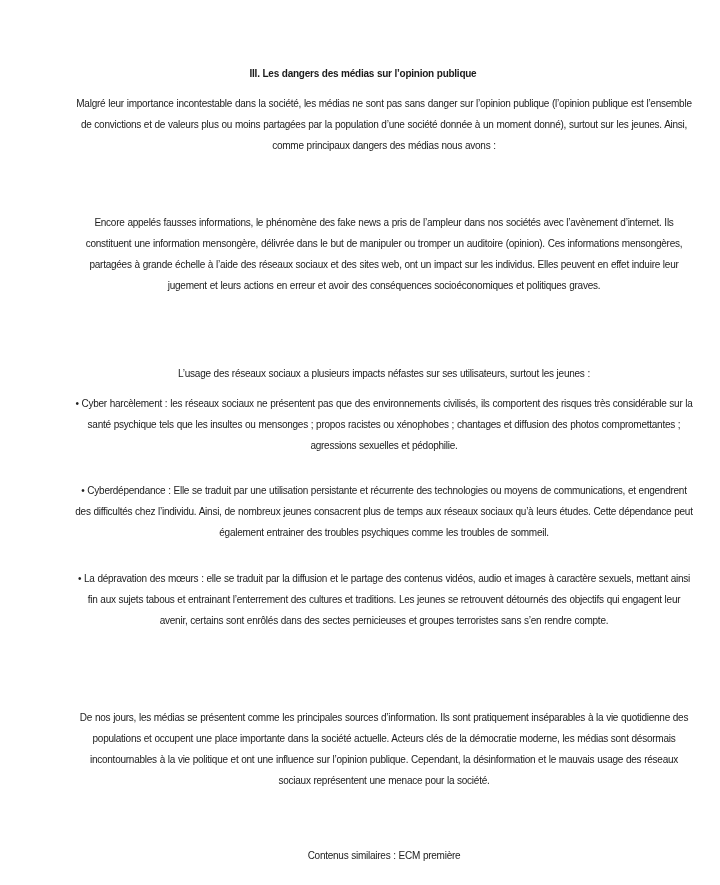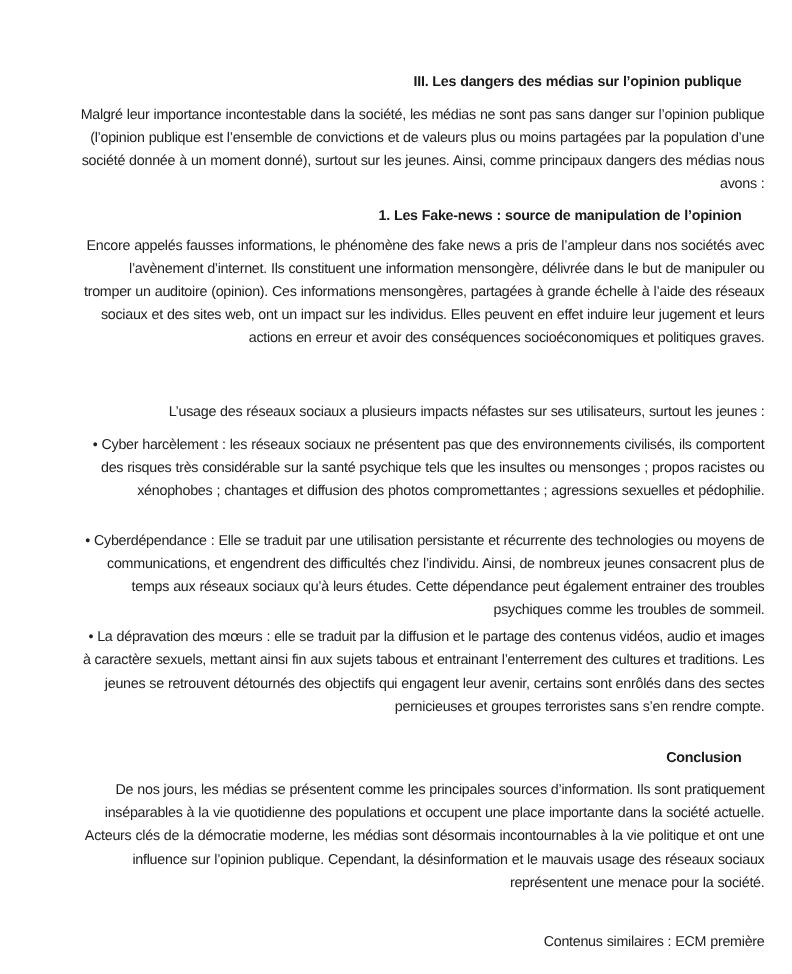--- a/index.html
+++ b/index.html
@@ -17,57 +17,55 @@
     position: relative;
     width: 720px;
     height: 885px;
     overflow: hidden;
     background: #ffffff;
   }
   .block {
     position: absolute;
     left: 52px;
     width: 622px;
-    font-size: 13px;
+    font-size: 10px;
     line-height: 21px;
     letter-spacing: -0.25px;
     color: #212121;
-    text-align: right;
+    text-align: center;
     word-spacing: 0.3px;
   }
   .heading {
     font-weight: 700;
     color: #1a1a1a;
   }
   .para {
     font-weight: 400;
     margin-left: 21px;
   }
 </style>
 </head>
 <body>
 
 <div class="page" style="background: rgb(255, 255, 255);">
 
   <div class="block heading" style="top:63px">III. Les dangers des médias sur l’opinion publique</div>
 
   <div class="block para" style="top:93px">Malgré leur importance incontestable dans la société, les médias ne sont pas sans danger sur l’opinion publique (l’opinion publique est l’ensemble de convictions et de valeurs plus ou moins partagées par la population d’une société donnée à un moment donné), surtout sur les jeunes. Ainsi, comme principaux dangers des médias nous avons :</div>
 
-  <div class="block heading" style="top:185px">1. Les Fake-news : source de manipulation de l’opinion</div>
 
   <div class="block para" style="top:212px">Encore appelés fausses informations, le phénomène des fake news a pris de l’ampleur dans nos sociétés avec l’avènement d’internet. Ils constituent une information mensongère, délivrée dans le but de manipuler ou tromper un auditoire (opinion). Ces informations mensongères, partagées à grande échelle à l’aide des réseaux sociaux et des sites web, ont un impact sur les individus. Elles peuvent en effet induire leur jugement et leurs actions en erreur et avoir des conséquences socioéconomiques et politiques graves.</div>
 
 
   <div class="block para" style="top:393px">• Cyber harcèlement : les réseaux sociaux ne présentent pas que des environnements civilisés, ils comportent des risques très considérable sur la santé psychique tels que les insultes ou mensonges ; propos racistes ou xénophobes ; chantages et diffusion des photos compromettantes ; agressions sexuelles et pédophilie.</div>
 
   <div class="block para" style="top:363px">L’usage des réseaux sociaux a plusieurs impacts néfastes sur ses utilisateurs, surtout les jeunes :</div>
 
   <div class="block para" style="top:480px">• Cyberdépendance : Elle se traduit par une utilisation persistante et récurrente des technologies ou moyens de communications, et engendrent des difficultés chez l’individu. Ainsi, de nombreux jeunes consacrent plus de temps aux réseaux sociaux qu’à leurs études. Cette dépendance peut également entrainer des troubles psychiques comme les troubles de sommeil.</div>
 
   <div class="block para" style="top:568px">• La dépravation des mœurs : elle se traduit par la diffusion et le partage des contenus vidéos, audio et images à caractère sexuels, mettant ainsi fin aux sujets tabous et entrainant l’enterrement des cultures et traditions. Les jeunes se retrouvent détournés des objectifs qui engagent leur avenir, certains sont enrôlés dans des sectes pernicieuses et groupes terroristes sans s’en rendre compte.</div>
 
-  <div class="block heading" style="top:678px">Conclusion</div>
 
   <div class="block para" style="top:707px">De nos jours, les médias se présentent comme les principales sources d’information. Ils sont pratiquement inséparables à la vie quotidienne des populations et occupent une place importante dans la société actuelle. Acteurs clés de la démocratie moderne, les médias sont désormais incontournables à la vie politique et ont une influence sur l’opinion publique. Cependant, la désinformation et le mauvais usage des réseaux sociaux représentent une menace pour la société.</div>
 
   <div class="block para" style="top:845px">Contenus similaires : ECM première</div>
 
 </div>
 
 </body></html>

